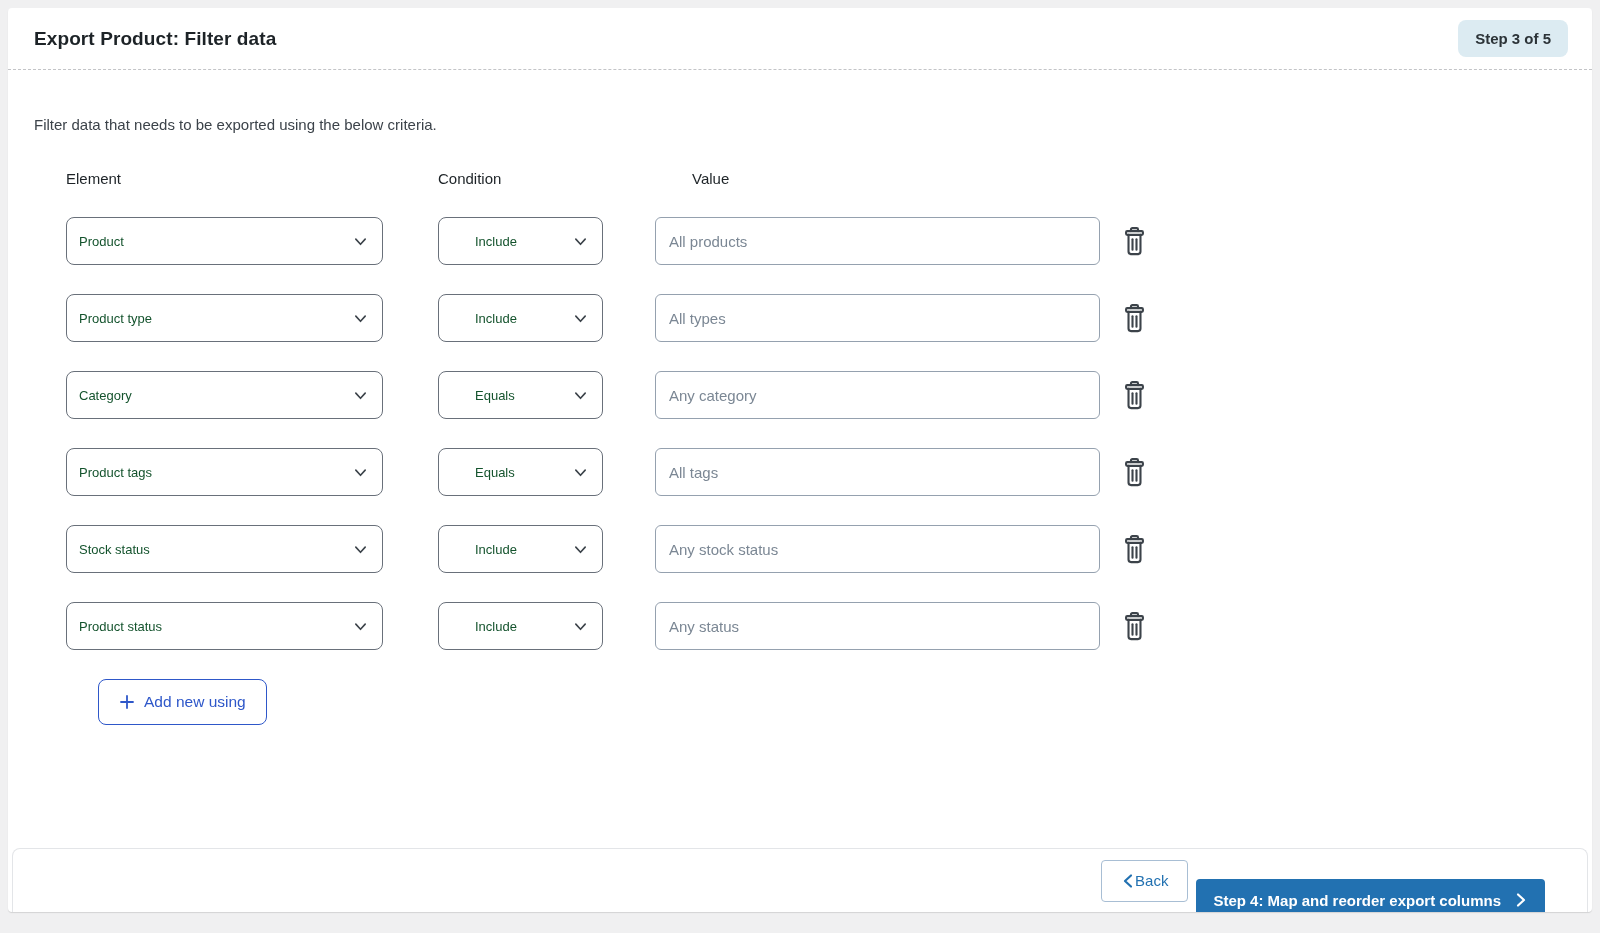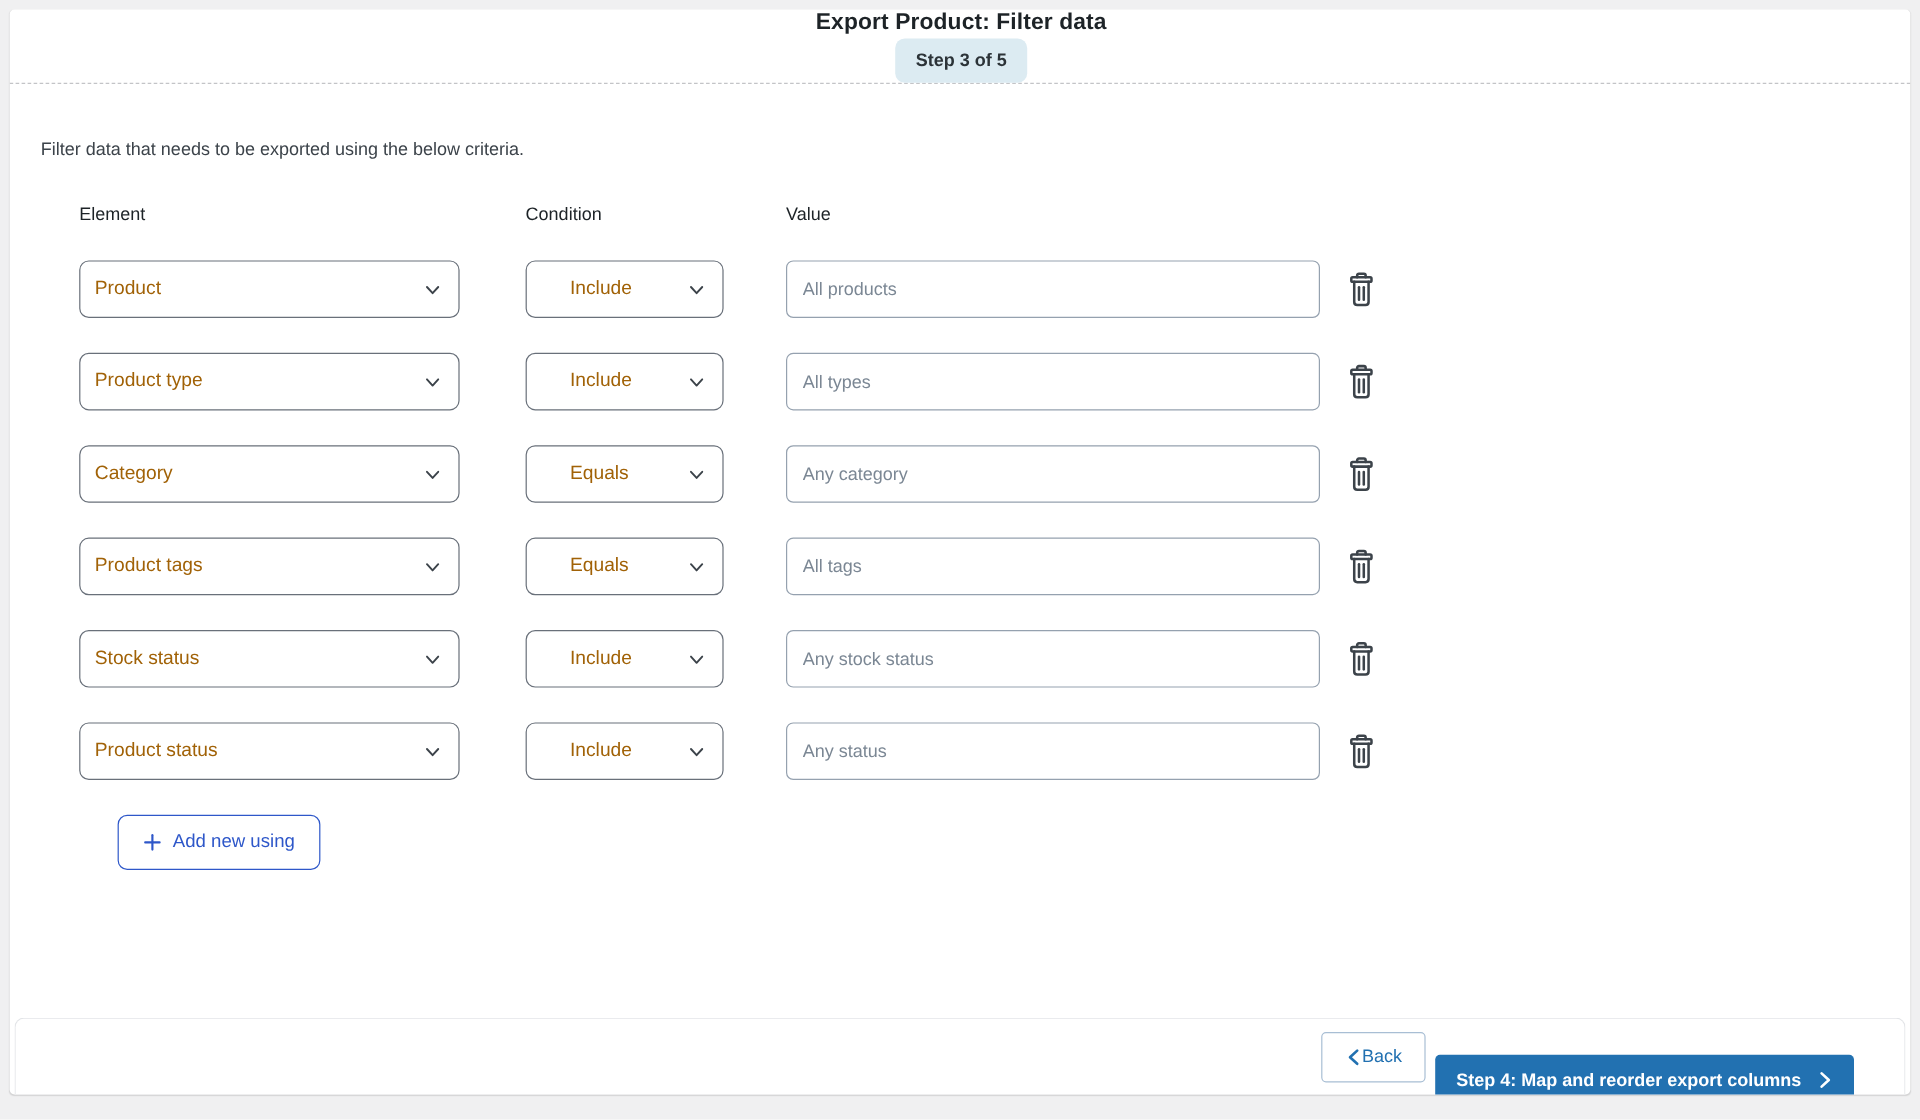--- a/index.html
+++ b/index.html
@@ -27,21 +27,20 @@
     border-radius:4px;
     box-shadow:0 1px 1px rgba(0,0,0,.12);
     overflow:hidden;
   }
   
   .card-header{
     height:62px;
     display:flex;align-items:center;justify-content:space-between;
     padding:0 24px 0 26px;
     border-bottom:1px dashed #c3c4c7;
-    flex-direction:column;
   }
   .page-title{
     font-size:19px;font-weight:700;color:var(--text-dark);
     letter-spacing:.1px;
   }
   .step-badge{
     background:var(--badge-bg);
     color:#2c3338;
     font-size:15px;font-weight:700;
     padding:11px 17px;
@@ -49,32 +48,32 @@
     line-height:1;
   }
   
   .card-content{padding:46px 26px 0;}
   .intro{font-size:15px;color:var(--text-body);margin:0 0 37px;}
   .filter-grid{margin-left:32px;}
   .col-labels{display:flex;margin-bottom:30px;}
   .col-label{font-size:15px;font-weight:400;color:var(--text-dark);}
   .col-el{width:317px;margin-right:55px;}
   .col-cond{width:165px;margin-right:52px;}
-  .col-val{width:445px;}
+  .col-val{width:445px;margin-left:37px;}
   .filter-row{display:flex;align-items:center;height:48px;margin-bottom:29px;}
   .select{
     height:48px;background:#fff;
     border:1px solid #69707a;border-radius:8px;
     display:flex;align-items:center;justify-content:space-between;
     padding:0 14px 0 12px;
     cursor:pointer;
   }
   .select.element{width:317px;margin-right:55px;}
   .select.condition{width:165px;margin-right:52px;padding-left:36px;}
-  .select-text{font-size:16px;color:#a16207;}
+  .select-text{font-size:13px;color:#14532d;}
   .chev{display:flex;align-items:center;}
   .value-input{
     width:445px;height:48px;
     border:1px solid #95a1af;border-radius:6px;
     padding:0 13px;
     font-size:15px;color:#2c3338;
     font-family:"Liberation Sans", sans-serif;
     margin-right:18px;
     outline:none;
   }

